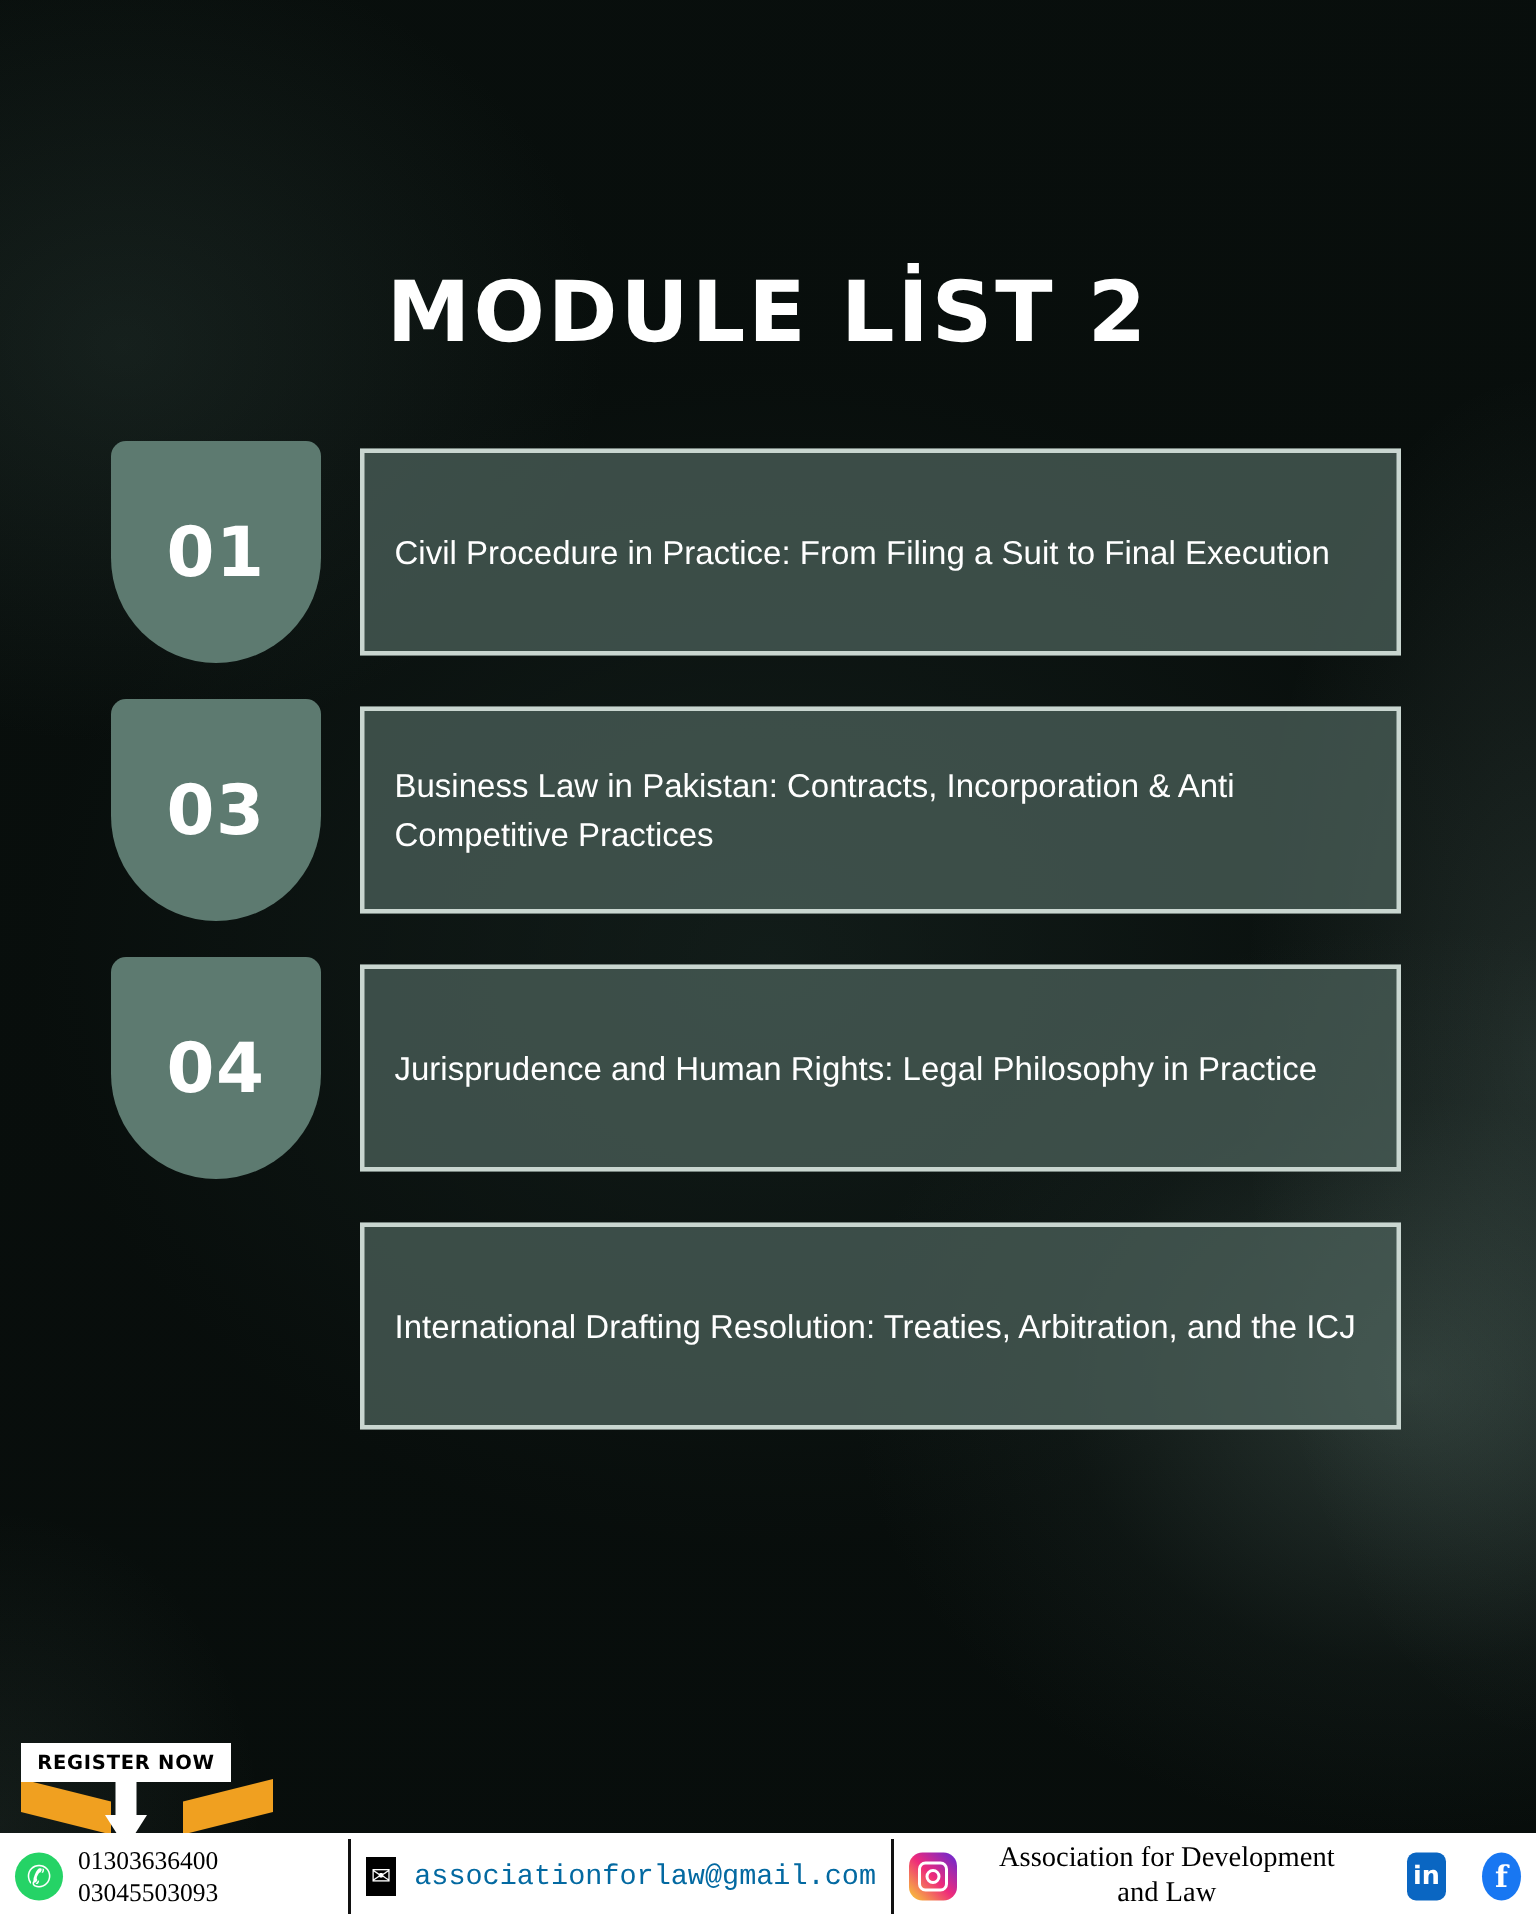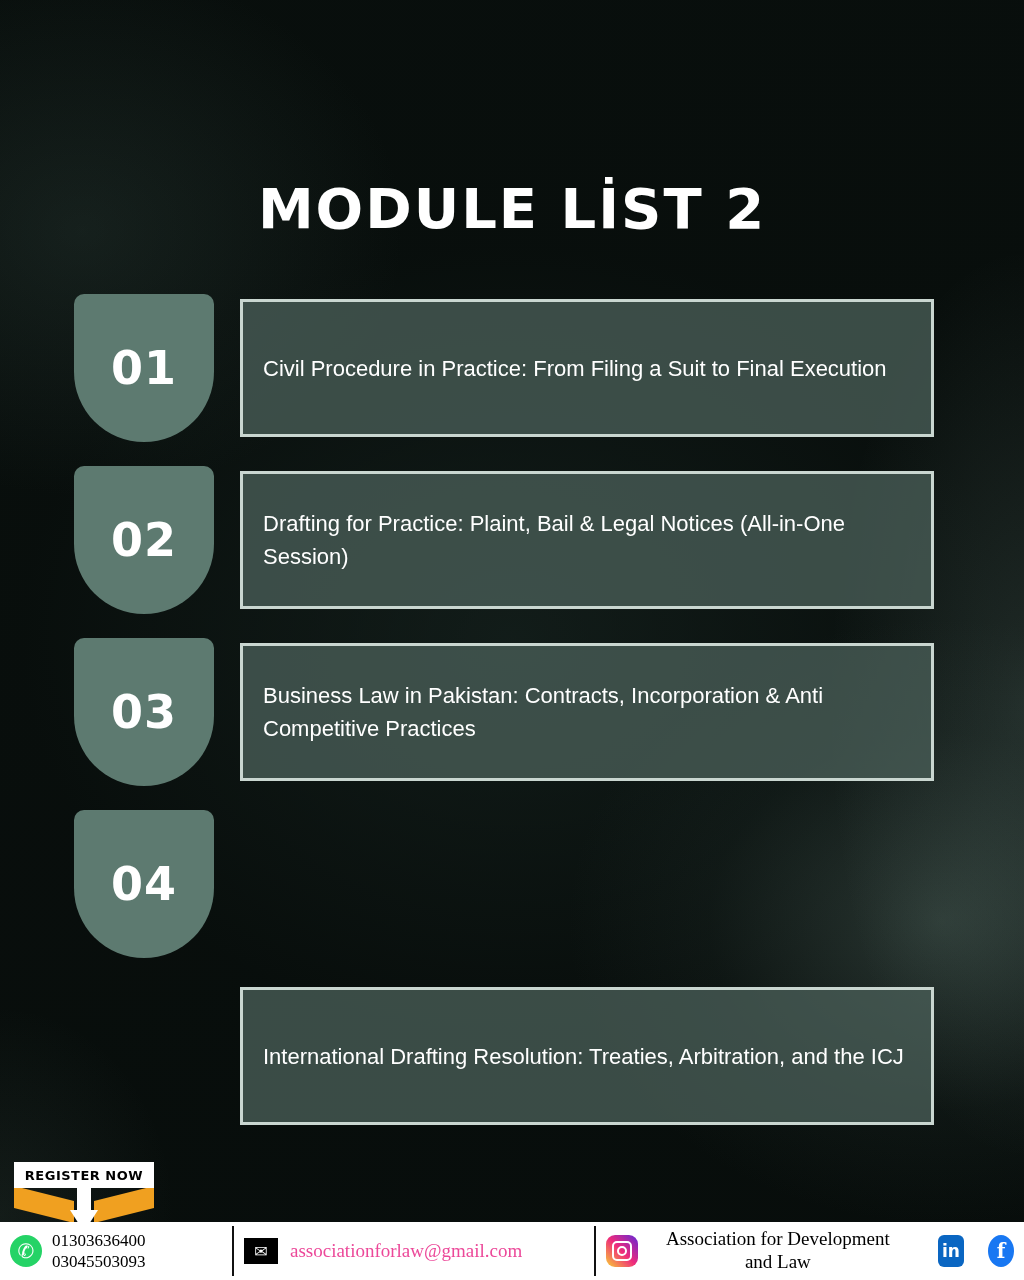--- a/index.html
+++ b/index.html
@@ -93,20 +93,21 @@
     line-height: 1.5;
     font-family: "Liberation Sans", sans-serif;
   }
   
   .register {
     position: absolute;
     left: 14px;
     top: 1156px;
     width: 140px;
     height: 78px;
+    padding-left: 28px;
   }
   .register-label {
     position: absolute;
     left: 0;
     top: 6px;
     width: 140px;
     height: 26px;
     background: #ffffff;
     color: #000000;
     font-family: "DejaVu Sans", sans-serif;
@@ -176,23 +177,23 @@
   }
   .phone-cell { width: 232px; gap: 10px; }
   .phones {
     color: #000;
     font-size: 17px;
     line-height: 1.25;
     font-family: "Liberation Serif", serif;
   }
   .email-cell { width: 360px; gap: 12px; }
   .email-text {
-    color: #ec4899;
+    color: #0369a1;
     font-size: 19px;
-    font-family: Liberation Serif, serif;
+    font-family: Liberation Mono, monospace;
   }
   .org-cell { flex: 1; gap: 28px; }
   .org-text {
     color: #000;
     font-size: 19px;
     line-height: 1.2;
     text-align: center;
     font-family: "Liberation Serif", serif;
   }
   .social-cell { width: 96px; gap: 24px; justify-content: flex-end; }
@@ -247,36 +248,33 @@
 
   <div class="modules">
 
     <div class="module-row">
       <div class="badge">01</div>
       <div class="module-box">
         <div class="module-text">Civil Procedure in Practice: From Filing a Suit to Final Execution</div>
       </div>
     </div>
 
-    <div class="module-row">
-      <div class="badge">02</div>
-      <div class="module-box">
-        <div class="module-text">Drafting for Practice: Plaint, Bail &amp; Legal Notices  (All-in-One Session)</div>
-      </div>
-    </div>
 
     <div class="module-row">
       <div class="badge">03</div>
       <div class="module-box">
         <div class="module-text">Business Law in Pakistan: Contracts, Incorporation &amp; Anti Competitive Practices</div>
       </div>
     </div>
 
     <div class="module-row">
       <div class="badge">04</div>
+      <div class="module-box">
+        <div class="module-text">Jurisprudence and Human Rights: Legal Philosophy in Practice</div>
+      </div>
     </div>
 
     <div class="module-row">
       <div class="module-box">
         <div class="module-text">International Drafting Resolution: Treaties, Arbitration, and the ICJ</div>
       </div>
     </div>
 
   </div>
 

